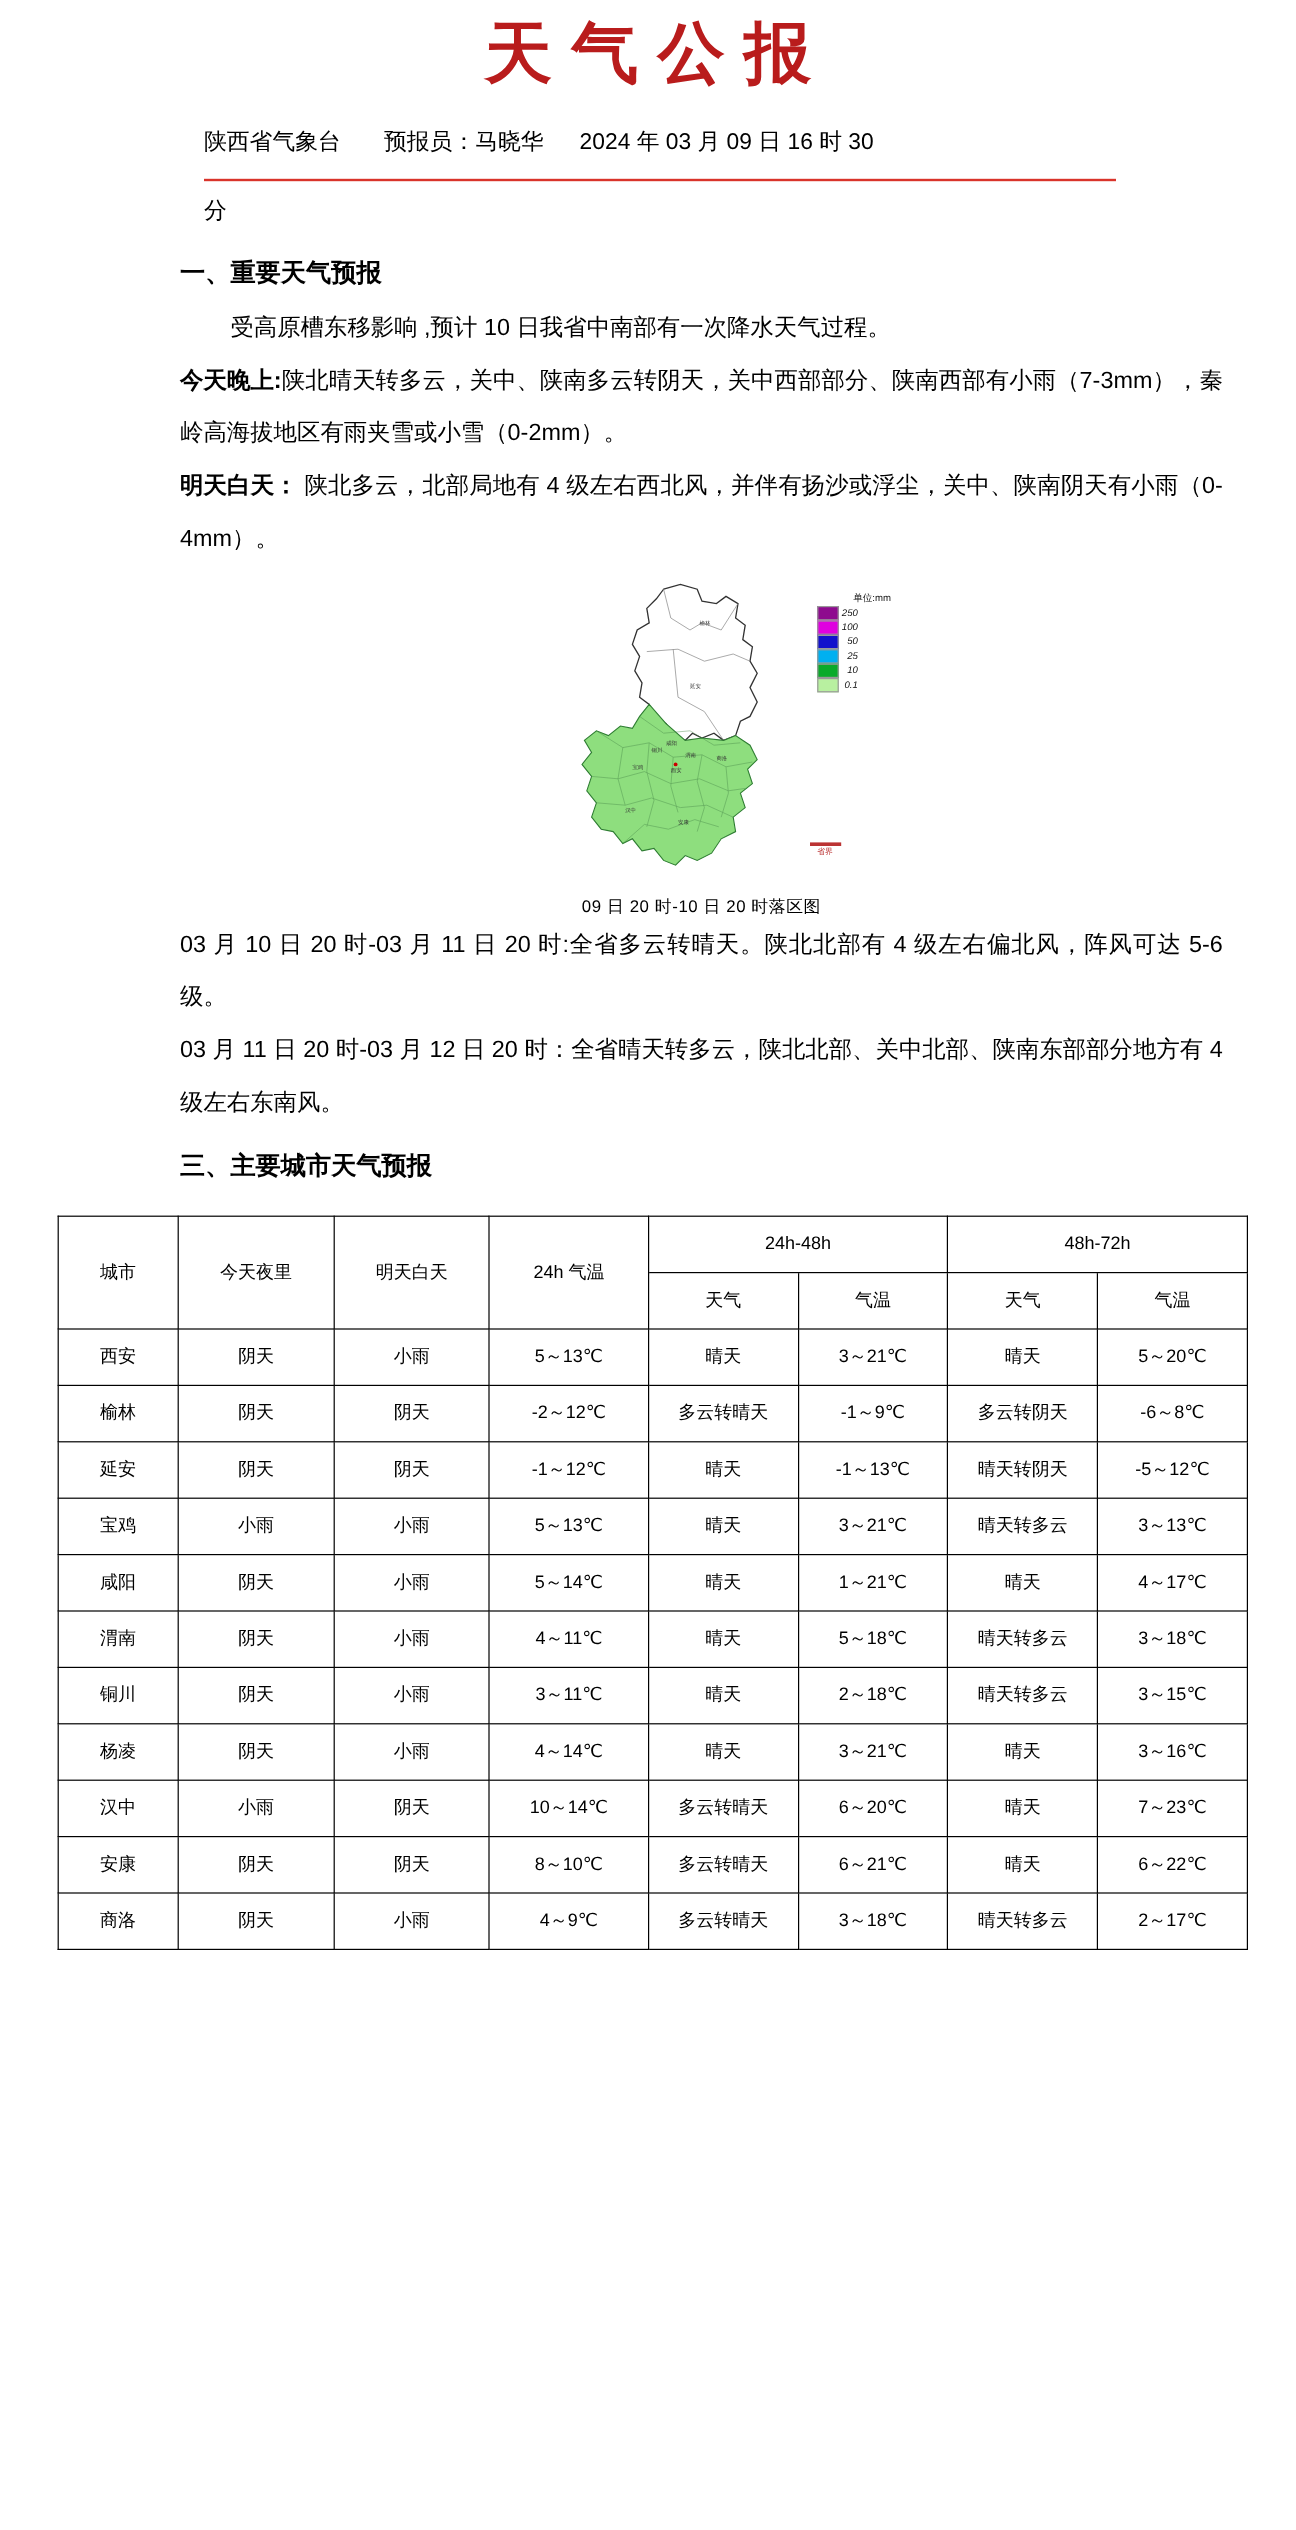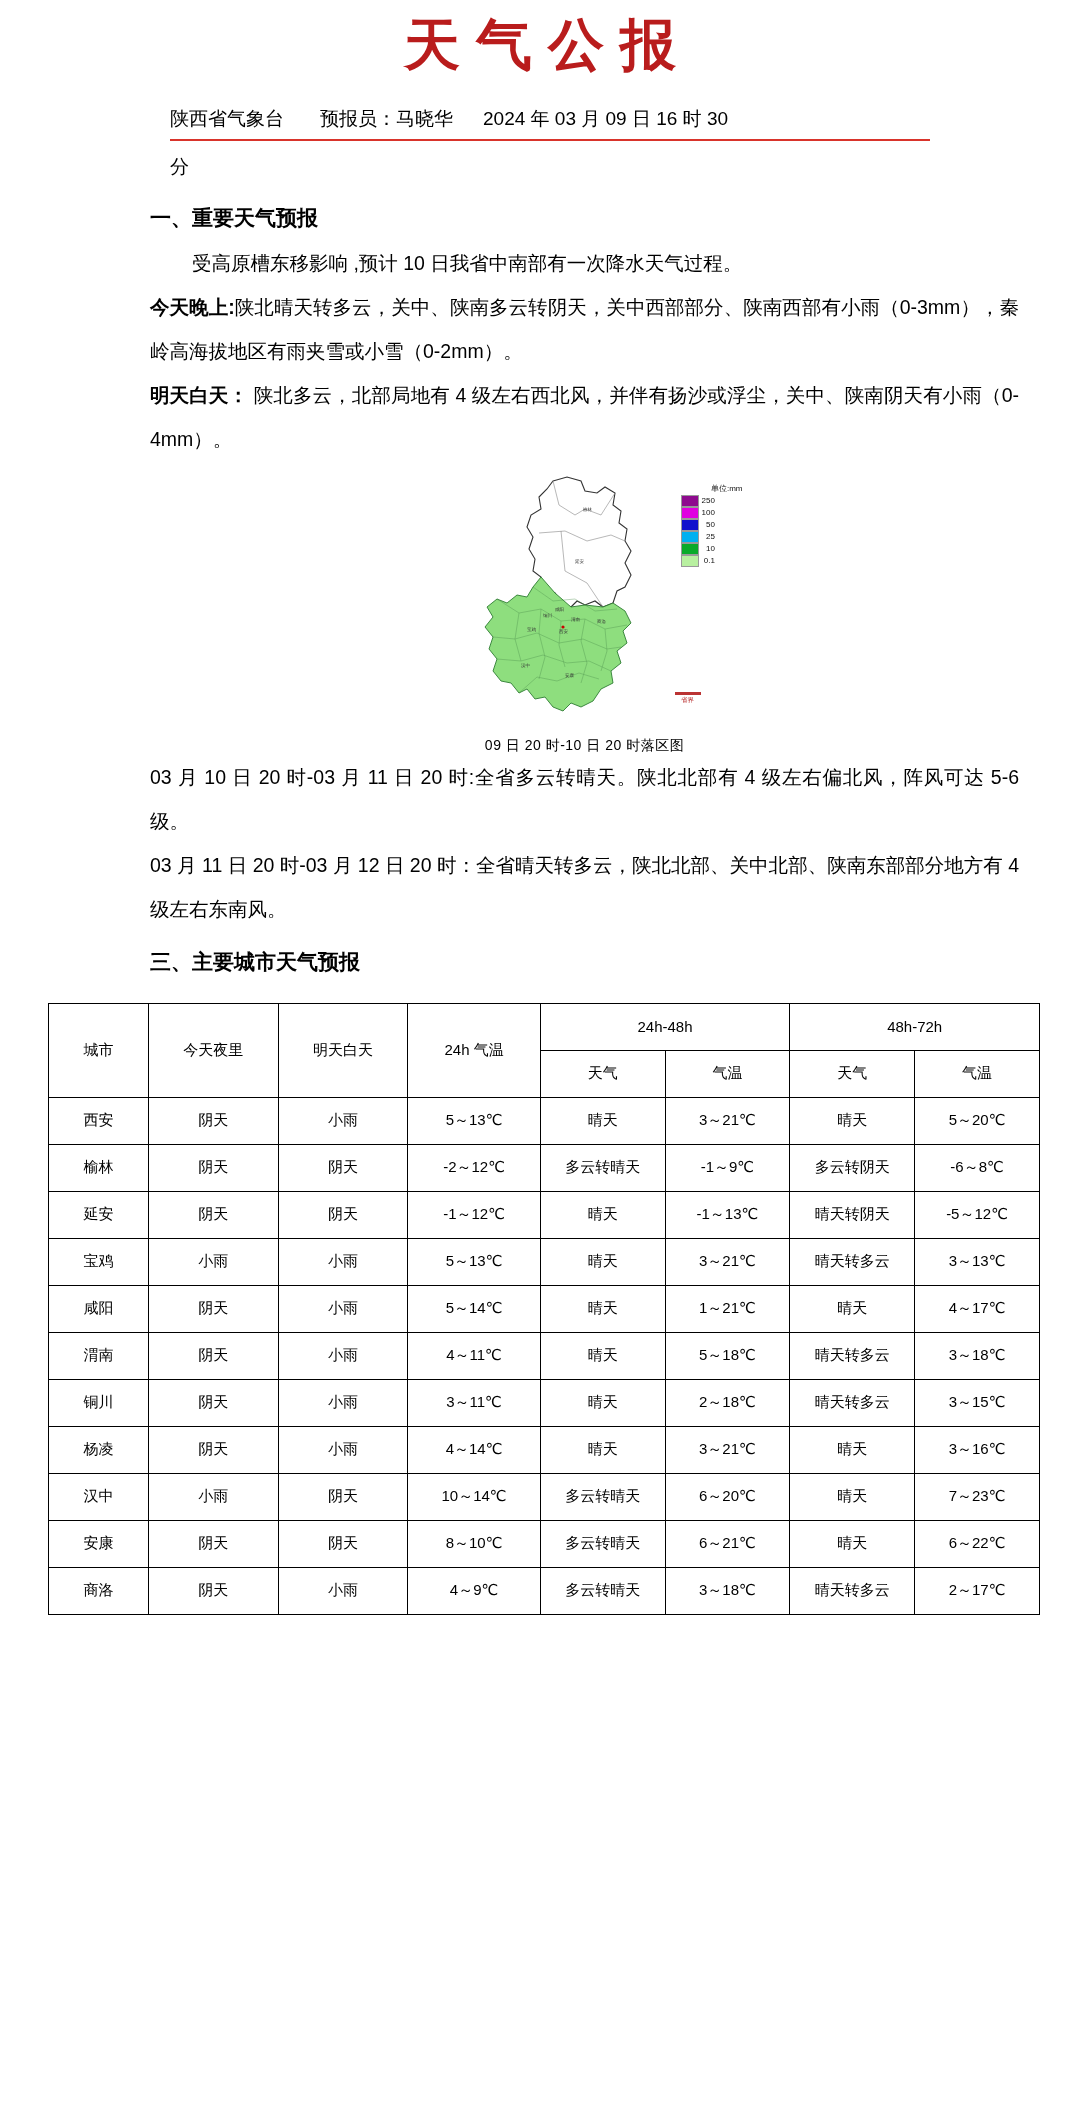--- a/index.html
+++ b/index.html
@@ -26,21 +26,21 @@
     font-family:"DejaVu Sans","Liberation Sans",sans-serif;
     line-height:1.1;
   }
 
   
   .hdr-block { margin:26px 0 0 0; padding:0 150px 0 170px; }
   .hdr-line {
     font-size:19px;
     line-height:34px;
     border-bottom:2px solid #d9342b;
-    padding-bottom:3px;
+    padding-bottom:13px;
     white-space:nowrap;
   }
   .hdr-line .sp1 { display:inline-block; width:36px; }
   .hdr-line .sp2 { display:inline-block; width:30px; }
   .hdr-tail { font-size:19px; line-height:40px; padding-top:6px; }
 
   
   .body-wrap { padding:0 61px 0 150px; }
   h2.sec {
     font-size:21px;
@@ -76,21 +76,21 @@
     right:-8px;
     top:12px;
     width:62px;
     text-align:right;
   }
   .legend-title { font-size:8px; color:#111; margin-bottom:1px; padding-left:1px; }
   .legend-bar { display:flex; }
   .legend-col { width:18px; }
   .legend-sw { height:12px; width:18px; border:0.5px solid #999; }
   .legend-labels { padding-left:3px; }
-  .legend-lab { height:12px; font-size:8px; line-height:12px; color:#111; }
+  .legend-lab { height:12px; font-size:8px; line-height:12px; color:#111;font-style:italic; }
   .scalebar { position:absolute; right:34px; bottom:26px; font-size:6.5px; text-align:center; color:#b33; }
   .scalebar .sb { width:26px; height:3px; background:#b33; margin:0 auto 1px; }
 
   
   .table-wrap { padding:18px 40px 30px 48px; }
   table.fc {
     border-collapse:collapse;
     width:100%;
     font-size:15px;
   }
@@ -128,21 +128,21 @@
     </div>
     <div class="hdr-tail">分</div>
   </div>
 
   <div class="body-wrap">
 
     <h2 class="sec">一、重要天气预报</h2>
     <p class="para indent">受高原槽东移影响 ,预计 10 日我省中南部有一次降水天气过程。</p>
 
 
-    <p class="para"><span class="b">今天晚上:</span><span>陕北晴天转多云，关中、陕南多云转阴天，关中西部部分、陕南西部有小雨（0-3mm），秦岭高海拔地区有雨夹雪或小雪（0-2mm）。</span></p>
+    <p class="para"><span class="b">今天晚上:</span><span>陕北晴天转多云，关中、陕南多云转阴天，关中西部部分、陕南西部有小雨（7-3mm），秦岭高海拔地区有雨夹雪或小雪（0-2mm）。</span></p>
 
     <p class="para"><span class="b">明天白天：</span><span> 陕北多云，北部局地有 4 级左右西北风，并伴有扬沙或浮尘，关中、陕南阴天有小雨（0-4mm）。</span></p>
 
     <div class="figure">
       <div class="map-stage">
         <svg viewBox="0 0 300 260" width="300" height="260">
 
           <path d="M118 10 L132 6 L146 10 L150 20 L162 22 L170 16 L180 22 L178 34 L186 40 L184 52
                    L192 58 L190 70 L196 80 L190 92 L196 104 L190 116 L182 120 L178 132 L168 136
                    L160 130 L150 134 L142 130 L136 136 L126 132 L120 122 L110 118 L106 106

